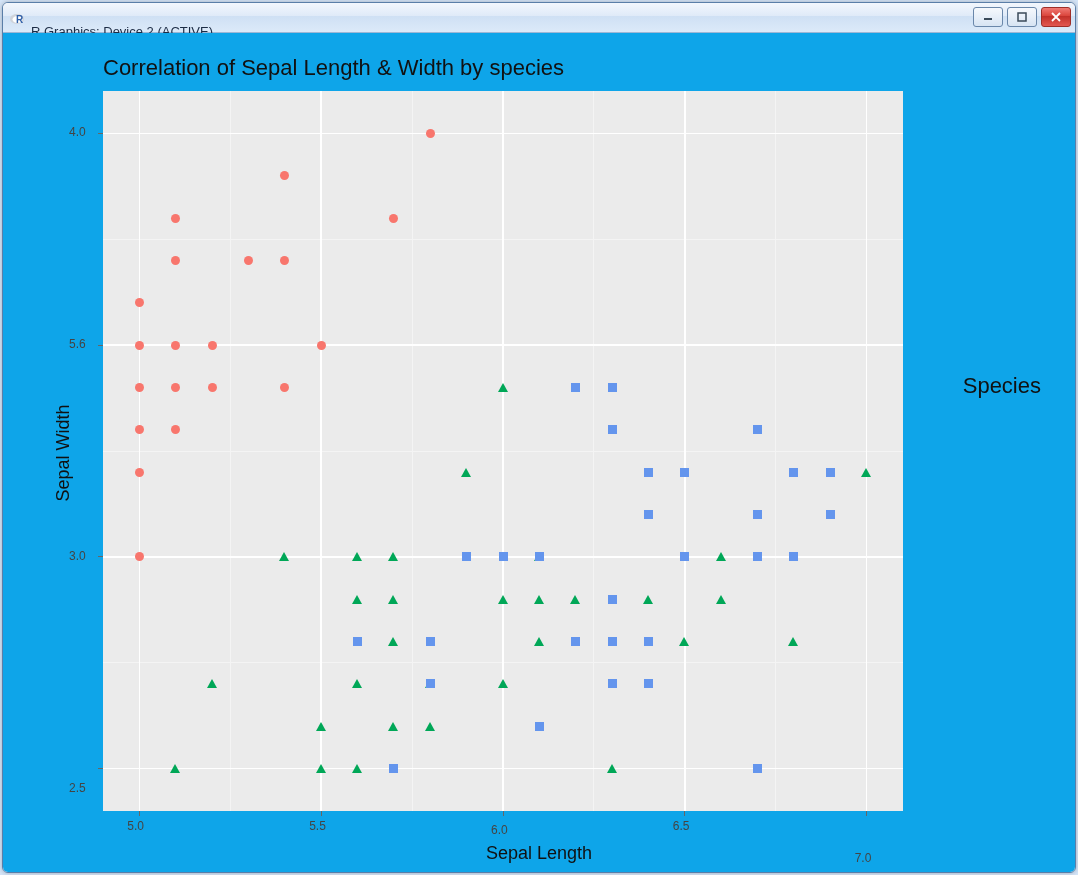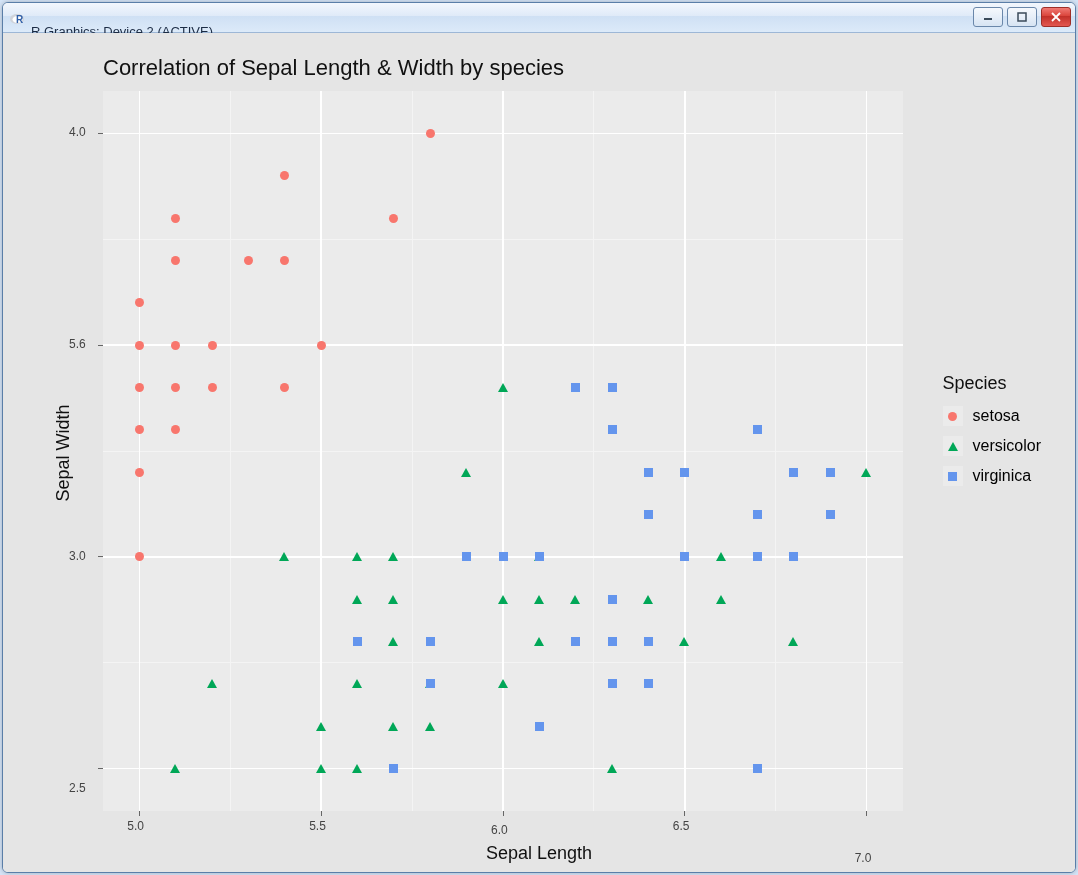--- a/index.html
+++ b/index.html
@@ -70,21 +70,21 @@
     background: linear-gradient(to bottom, #f07a74, #d9433a 45%, #c23029 46%, #e25750);
     border-color: #9e2e28;
   }
   .win-btn svg { pointer-events: none; }
   .plot-area {
     position: absolute;
     top: 30px;
     left: 0;
     right: 0;
     bottom: 0;
-    background: #e5e5e5;
+    background: #0ea5e9;
   }
   .chart-title {
     position: absolute;
     top: 22px;
     left: 100px;
     font-size: 22px;
     color: #111;
   }
   .y-axis-label {
     position: absolute;
@@ -103,23 +103,22 @@
     font-size: 18px;
     color: #111;
   }
   .legend {
     position: absolute;
     right: 34px;
     top: 340px;
     font-size: 16px;
   }
   .legend-title {
-    font-size: 18px;
+    font-size: 22px;
     color: #111;
-    margin-bottom: 12px;
   }
   .legend-item {
     display: flex;
     align-items: center;
     margin-bottom: 10px;
     gap: 10px;
   }
   .legend-swatch {
     width: 20px;
     height: 20px;
@@ -293,36 +292,16 @@
         <div class="tick-mark" style="position: absolute; top: 523.382px; left: 95px; height: 1px; width: 5px;"></div>
         <div class="tick-label" style="top: 515.882px; left: 66px;">3.0</div>
         <div class="tick-mark" style="position: absolute; top: 311.618px; left: 95px; height: 1px; width: 5px;"></div>
         <div class="tick-label" style="top: 304.118px; left: 66px;">5.6</div>
         <div class="tick-mark" style="position: absolute; top: 99.8529px; left: 95px; height: 1px; width: 5px;"></div>
         <div class="tick-label" style="top: 92.3529px; left: 66px;">4.0</div>
       </div>
 
     <div class="legend">
       <div class="legend-title">Species</div>
-      <div id="legend-items">
-          <div class="legend-item">
-            <div class="legend-swatch">
-              <div style="width: 9px; height: 9px; border-radius: 50%; background: rgb(248, 118, 109);"></div>
-            </div>
-            <span>setosa</span>
-          </div>
-          <div class="legend-item">
-            <div class="legend-swatch">
-              <div style="width: 0px; height: 0px; border-left: 5.625px solid transparent; border-right: 5.625px solid transparent; border-bottom: 9px solid rgb(0, 167, 87);"></div>
-            </div>
-            <span>versicolor</span>
-          </div>
-          <div class="legend-item">
-            <div class="legend-swatch">
-              <div style="width: 9px; height: 9px; background: rgb(100, 149, 237);"></div>
-            </div>
-            <span>virginica</span>
-          </div>
-        </div>
     </div>
   </div>
 
 </div>
 
 </body></html>

